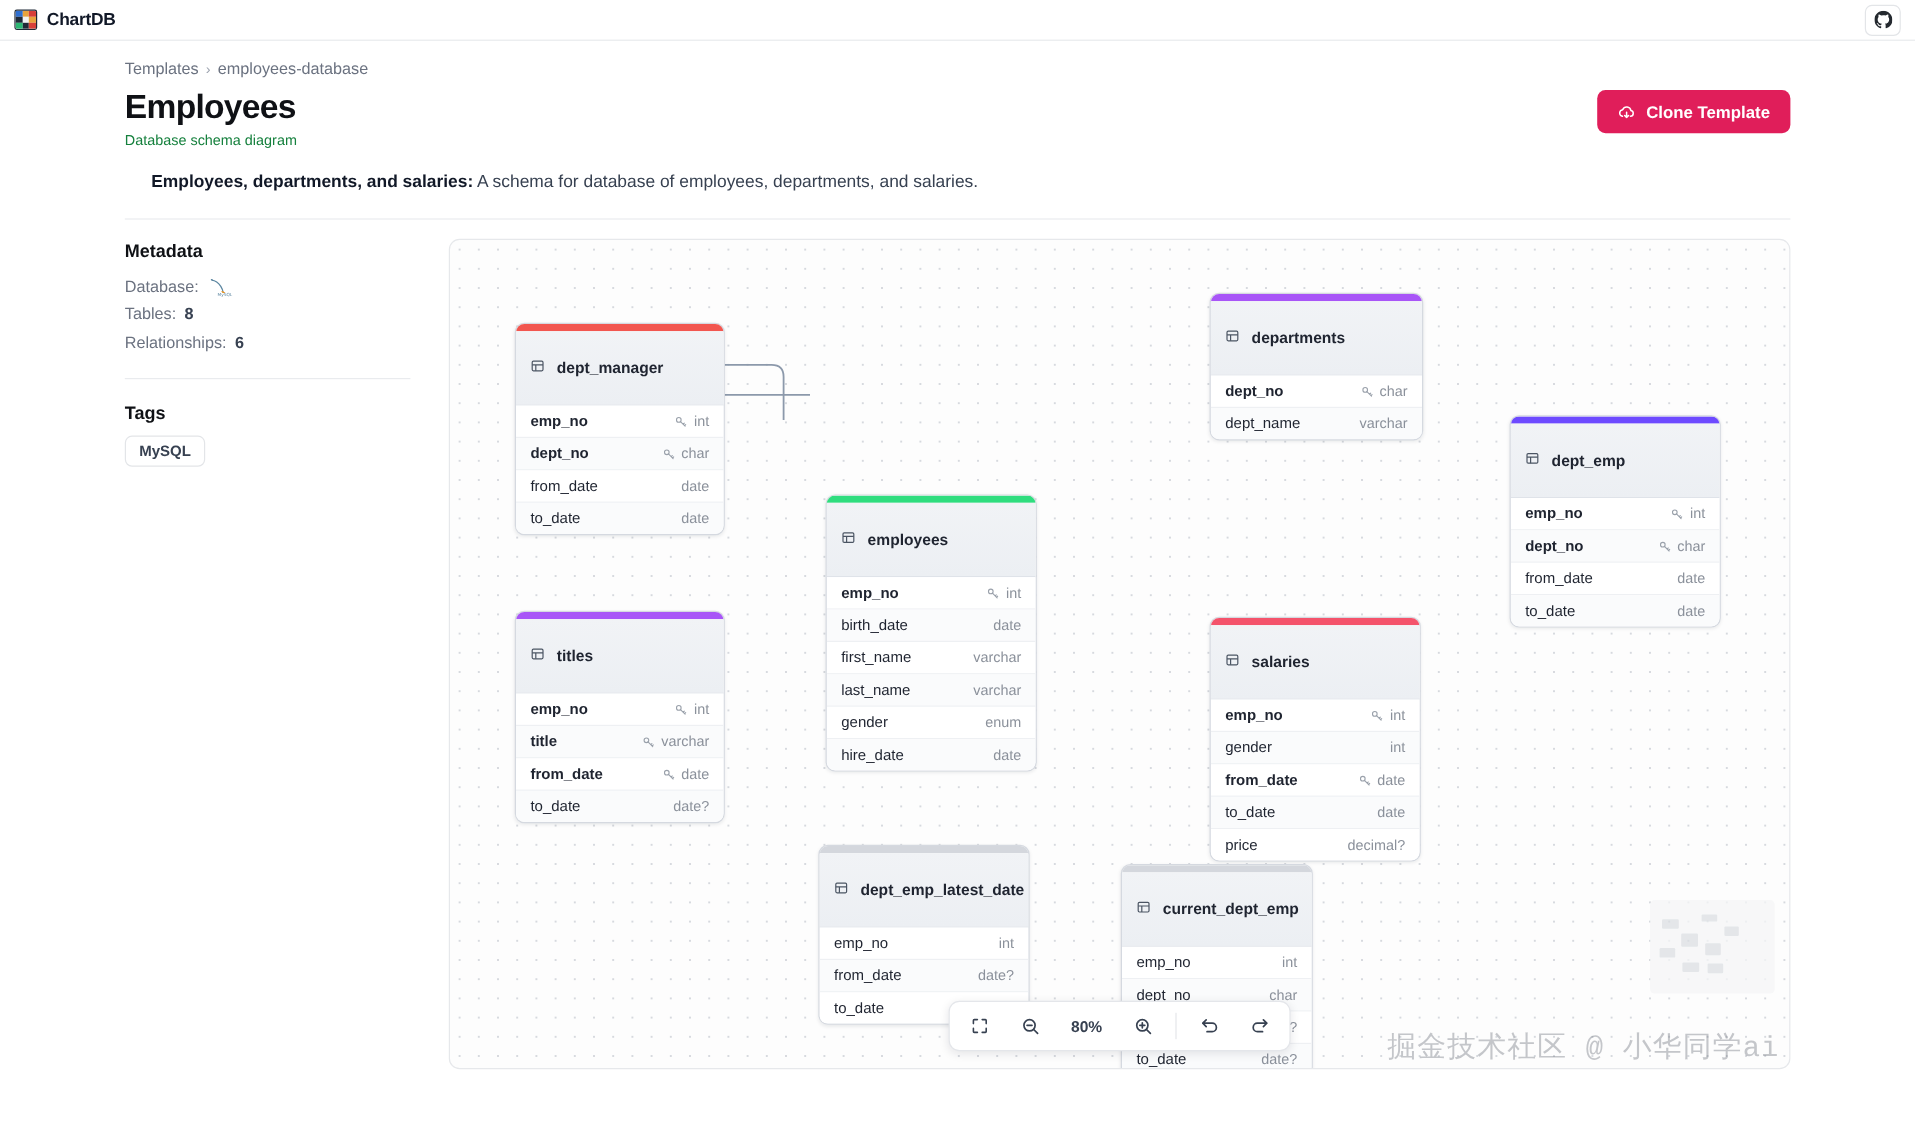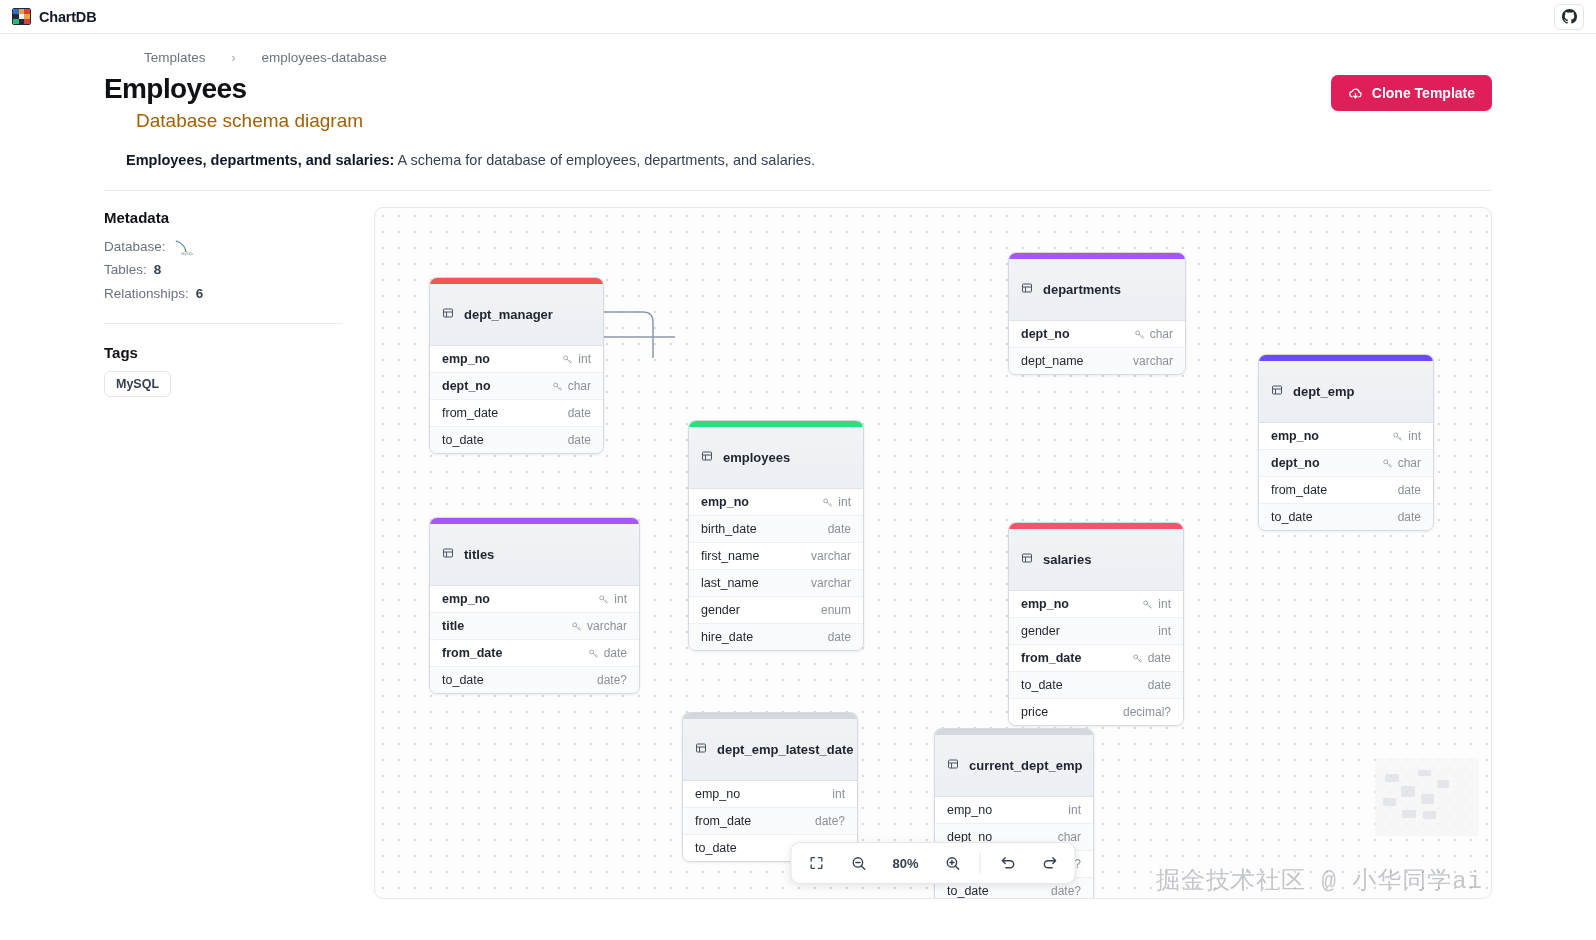--- a/index.html
+++ b/index.html
@@ -28,28 +28,28 @@
   .brand-name { font-size: 14.5px; font-weight: 700; letter-spacing: -.2px; color:#111827; }
   .topbar-right { margin-left: auto; }
   .gh-btn {
     width: 30px; height: 26px; border:1px solid #e3e5e8; border-radius: 6px;
     background:#fff; display:flex; align-items:center; justify-content:center;
     cursor: pointer;
   }
 
   
   .page { padding: 16px 104px 0 104px; }
-  .breadcrumb { display:flex; align-items:flex-end; gap:26px; font-size:13.5px; color:#6b7280;margin-left:40px; }
+  .breadcrumb { display:flex; align-items:flex-end; gap:6px; font-size:13.5px; color:#6b7280; }
   .crumb { cursor: pointer; }
   .crumb-sep { color:#9ca3af; font-size: 12px; }
   .crumb-current { color:#6b7280; }
 
   .title-row { display:flex; align-items:flex-start; margin-top: 8px; }
   .page-title { font-size: 28px; font-weight: 700; letter-spacing:-.6px; line-height:1.15; color:#0f1115; }
-  .page-sub { font-size:19px; color:#a16207; margin-top: 5px; margin-left: 32px; }
+  .page-sub { font-size:12px; color:#15803d; margin-top: 5px; }
 
   .clone-btn {
     margin-left:auto; margin-top: 2px;
     background:#e01e5a; color:#fff; border:none; border-radius:7px;
     height: 36px; padding: 0 17px;
     display:flex; align-items:center; gap:9px;
     font-size:14px; font-weight:600; cursor:pointer;
     font-family:"Liberation Sans", sans-serif;
   }
 
@@ -409,21 +409,21 @@
                 <span>enum</span>
               </span>
             </div>
             <div class="tbl-row alt">
               <span class="fname">hire_date</span>
               <span class="ftype">
                 <span>date</span>
               </span>
             </div>
           </div>
-          <div class="tbl" style="left: 54px; top: 309px; width: 211px;">
+          <div class="tbl" style="left: 54px; top: 309px; width: 175px;">
             <div class="tbl-bar" style="background: rgb(168, 85, 247);"></div>
             <div class="tbl-head">
               <span><svg width="12" height="12" viewBox="0 0 24 24">
                   <rect x="3" y="4" width="18" height="16" rx="2" fill="none" stroke="#4b5563" stroke-width="2"></rect>
                   <path stroke="#4b5563" stroke-width="2" d="M3 10h18M9 10v10"></path>
                 </svg></span>
               <span>titles</span>
             </div>
             <div class="tbl-row">
               <span class="fname pk">emp_no</span>

